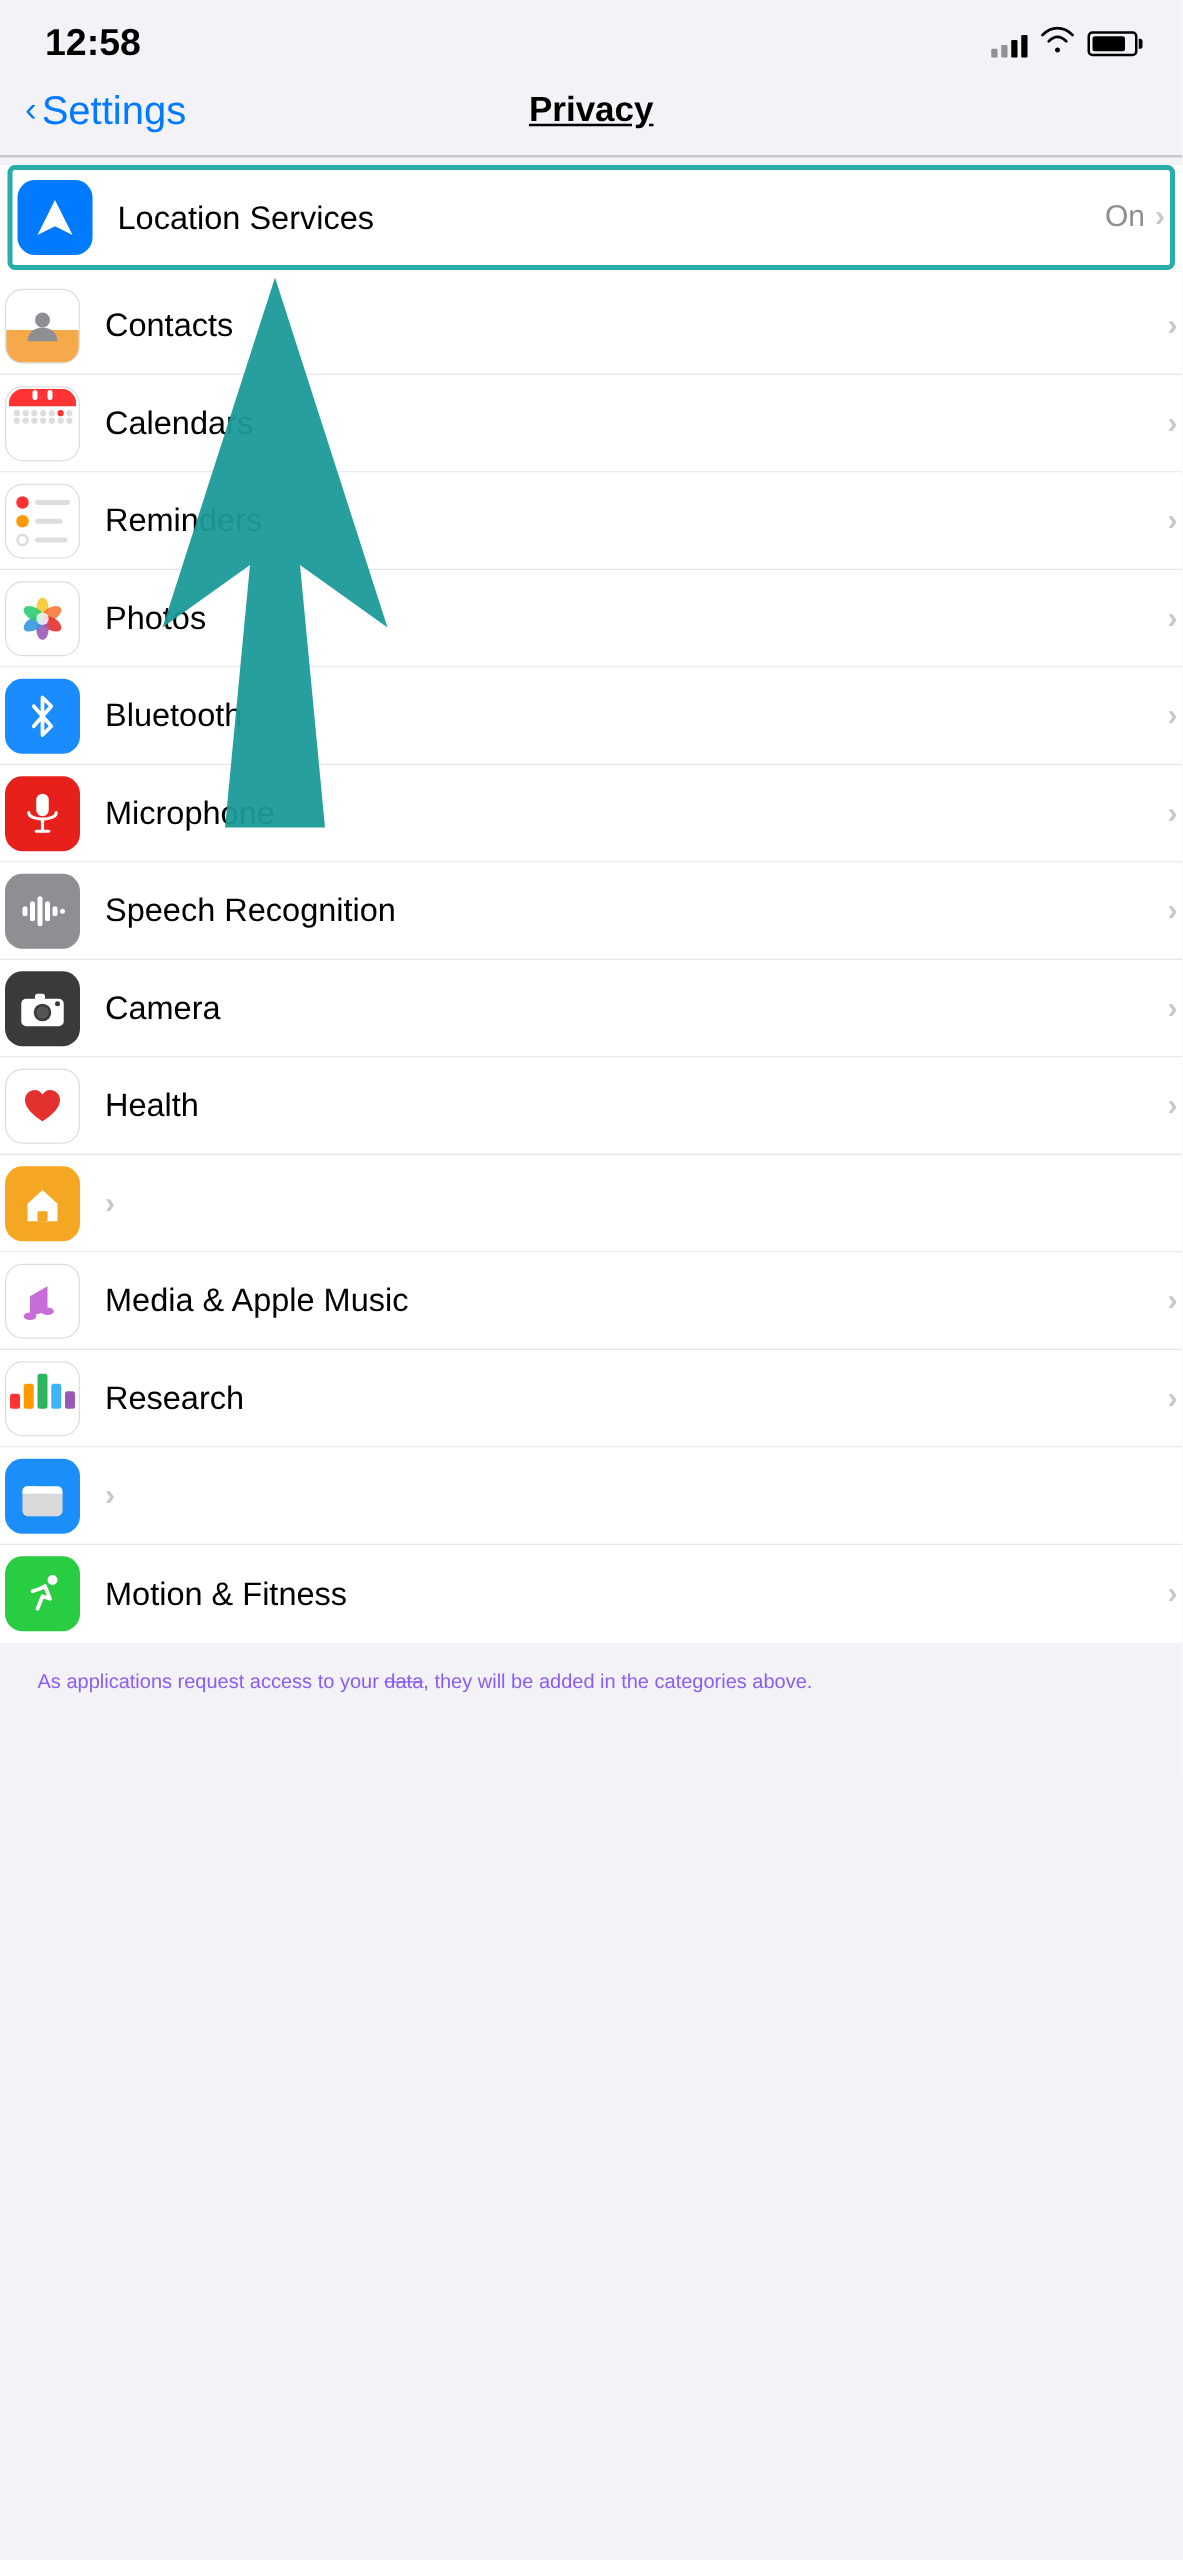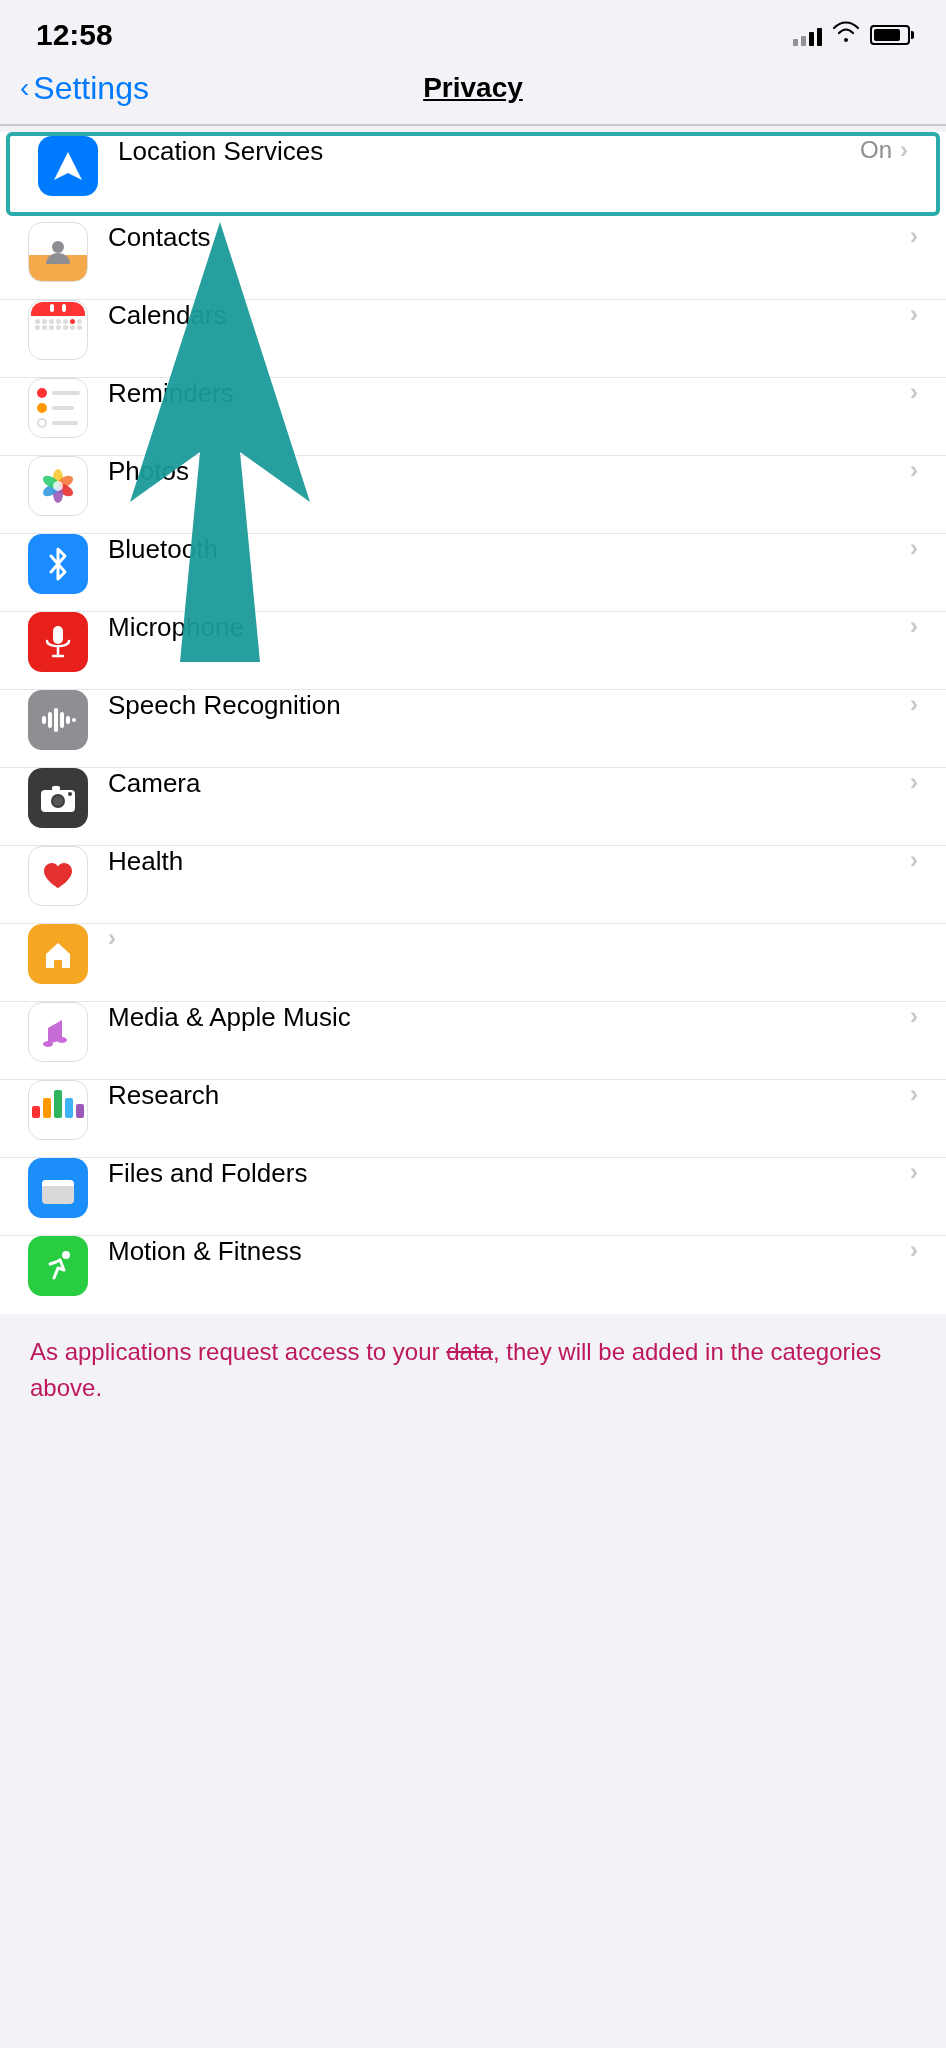--- a/index.html
+++ b/index.html
@@ -115,22 +115,22 @@
     }
 
     
     .settings-section {
       background: #fff;
       margin: 0;
     }
 
     .settings-item {
       display: flex;
-      align-items: flex-start;
-      padding: 0 28px;
+      align-items: center;
+      padding: 0 4px;
       min-height: 78px;
       background: #fff;
       border-bottom: 1px solid #e5e5ea;
       position: relative;
       cursor: pointer;
     }
     .settings-item:last-child {
       border-bottom: none;
     }
 
@@ -172,22 +172,22 @@
       left: 0;
       top: 0;
       width: 100%;
       pointer-events: none;
       z-index: 100;
     }
 
     
     .footer-text {
       padding: 20px 30px;
-      font-size: 24px;
-      color: #be185d;
+      font-size: 16px;
+      color: #8b5cf6;
       line-height: 1.5;
     }
     .footer-strikethrough {
       text-decoration: line-through;
     }
 
     
     .research-bars {
       display: flex;
       align-items: flex-end;
@@ -434,21 +434,20 @@
   </div>
 
   <div class="settings-item">
     <div class="item-icon" style="background: #1c8ef9; border-radius: 14px;">
       <svg width="40" height="36" viewBox="0 0 40 36" fill="white">
         <rect x="4" y="10" width="32" height="24" rx="4" fill="white"></rect>
         <rect x="4" y="10" width="14" height="8" rx="4" fill="white"></rect>
         <path d="M4 16 L36 16 L36 32 Q36 34 34 34 L6 34 Q4 34 4 32 Z" fill="rgba(0,0,0,0.15)"></path>
       </svg>
     </div>
-    <span class="item-label">Files and Folders</span>
     <span class="item-chevron">›</span>
   </div>
 
   <div class="settings-item" style="border-bottom: none;">
     <div class="item-icon" style="background: #28cd41; border-radius: 14px;">
       <svg width="36" height="36" viewBox="0 0 36 36" fill="white">
         <circle cx="26" cy="7" r="4" fill="white"></circle>
         <path d="M20 12 L24 22 L18 20 L14 30" stroke="white" stroke-width="3" fill="none" stroke-linecap="round" stroke-linejoin="round"></path>
         <path d="M10 16 L16 14 L20 12" stroke="white" stroke-width="3" fill="none" stroke-linecap="round" stroke-linejoin="round"></path>
       </svg>

